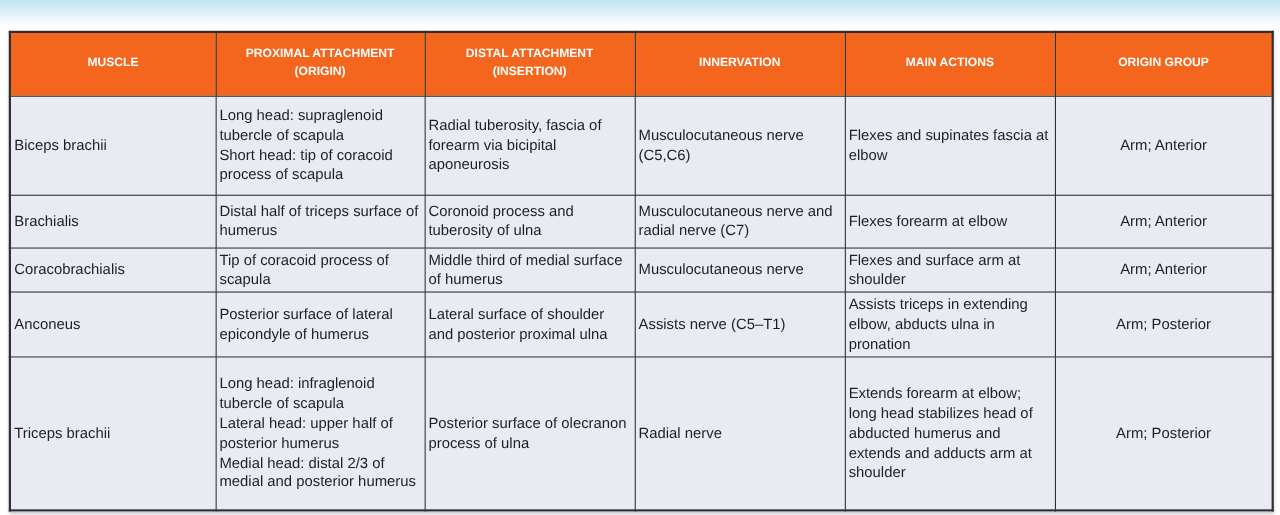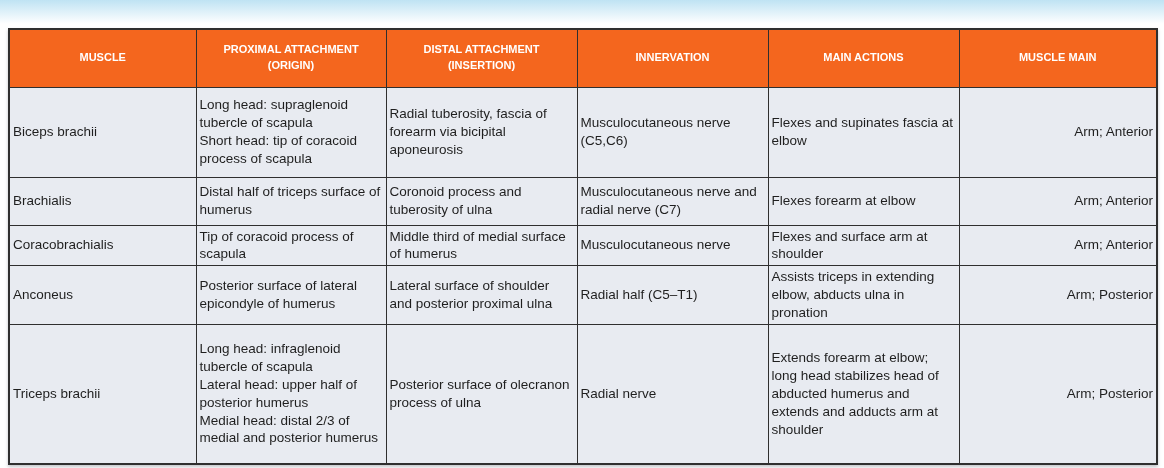--- a/index.html
+++ b/index.html
@@ -53,21 +53,21 @@
     white-space:pre-line;
     overflow:hidden;
   }
   td.muscle{
     font-weight:normal;
     font-size:15px;
     color:#0D0D0D;
     padding-left:5px;
     white-space:normal;
   }
-  td.group{text-align:right;white-space:normal;}
+  td.group{text-align:center;white-space:normal;}
   tr.r0 td{height:90px;}
   tr.r1 td{height:48px;}
   tr.r2 td{height:40px;}
   tr.r3 td{height:48px;}
   tr.r4 td{height:140px;}
 </style>
 </head>
 <body>
 
 <div class="page">
@@ -85,21 +85,21 @@
       </colgroup>
       <thead>
         <tr>
           <th>MUSCLE</th>
           <th>PROXIMAL ATTACHMENT
 (ORIGIN)</th>
           <th>DISTAL ATTACHMENT
 (INSERTION)</th>
           <th>INNERVATION</th>
           <th>MAIN ACTIONS</th>
-          <th>MUSCLE MAIN</th>
+          <th>ORIGIN GROUP</th>
         </tr>
       </thead>
       <tbody>
         <tr class="r0">
           <td class="muscle">Biceps brachii</td>
           <td>Long head: supraglenoid tubercle of scapula
 Short head: tip of coracoid process of scapula</td>
           <td>Radial tuberosity, fascia of forearm via bicipital aponeurosis</td>
           <td>Musculocutaneous nerve (C5,C6)</td>
           <td>Flexes and supinates fascia at elbow</td>
@@ -118,21 +118,21 @@
           <td>Tip of coracoid process of scapula</td>
           <td>Middle third of medial surface of humerus</td>
           <td>Musculocutaneous nerve</td>
           <td>Flexes and surface arm at shoulder</td>
           <td class="group">Arm; Anterior</td>
         </tr>
         <tr class="r3">
           <td class="muscle">Anconeus</td>
           <td>Posterior surface of lateral epicondyle of humerus</td>
           <td>Lateral surface of shoulder and posterior proximal ulna</td>
-          <td>Radial half (C5–T1)</td>
+          <td>Assists nerve (C5–T1)</td>
           <td>Assists triceps in extending elbow, abducts ulna in pronation</td>
           <td class="group">Arm; Posterior</td>
         </tr>
         <tr class="r4">
           <td class="muscle">Triceps brachii</td>
           <td>Long head: infraglenoid tubercle of scapula
 Lateral head: upper half of posterior humerus
 Medial head: distal 2/3 of medial and posterior humerus</td>
           <td>Posterior surface of olecranon process of ulna</td>
           <td>Radial nerve</td>

